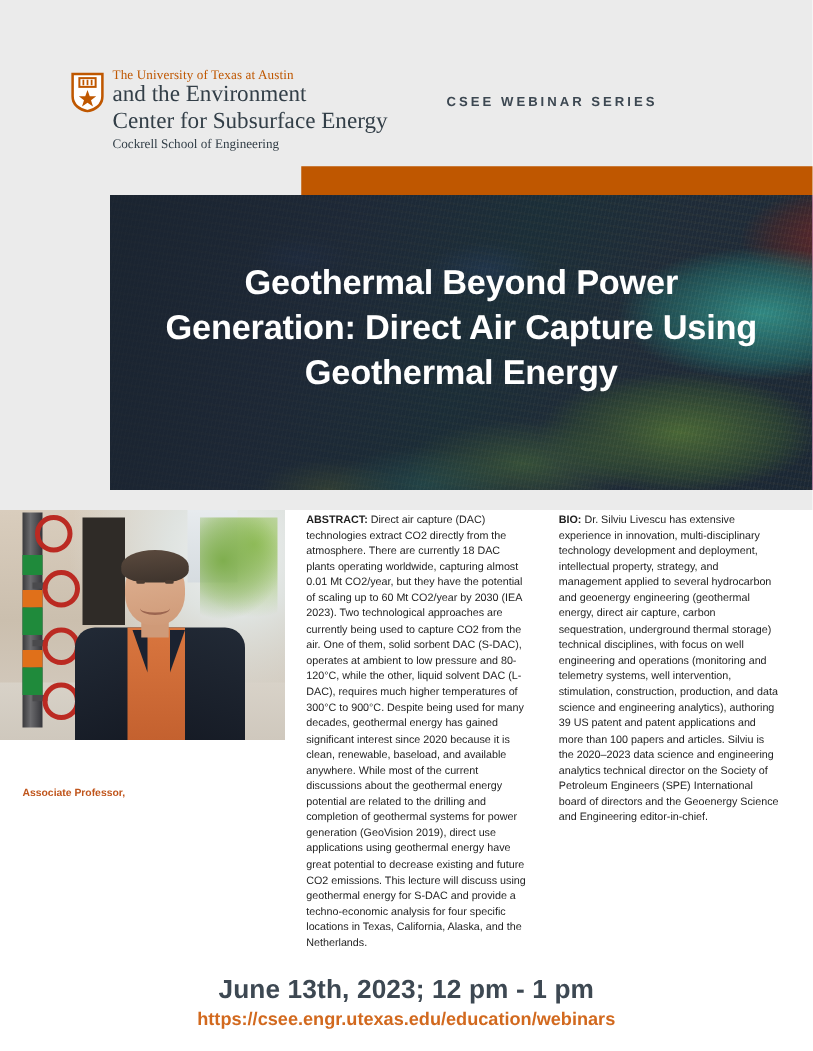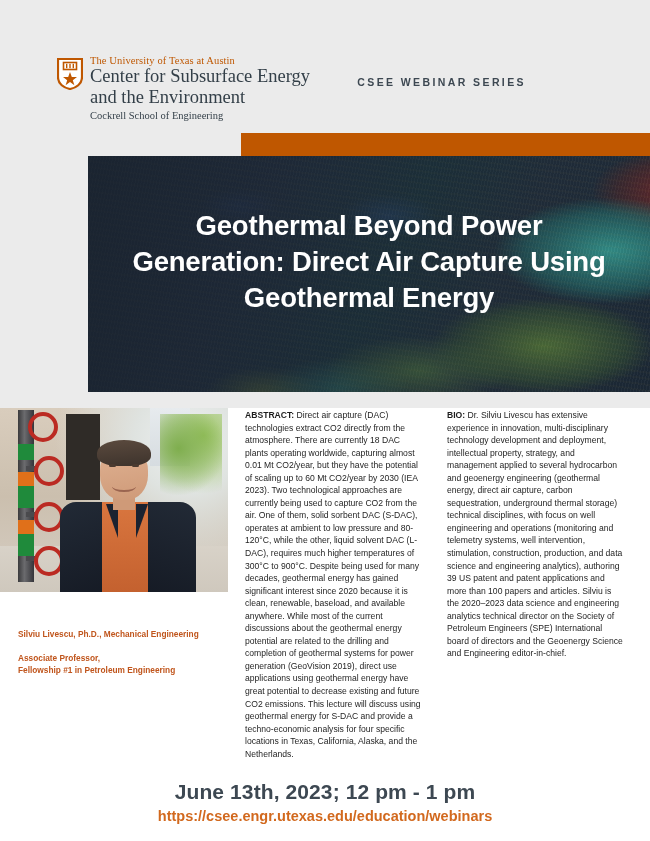--- a/index.html
+++ b/index.html
@@ -334,22 +334,22 @@
       <svg class="ut-shield" viewBox="0 0 26 32">
         <path d="M1 1 H25 V19 C25 26 19 30 13 31 C7 30 1 26 1 19 Z" fill="#ffffff" stroke="#bf5700" stroke-width="2.2"></path>
         <rect x="6.5" y="4.5" width="13" height="7" fill="none" stroke="#bf5700" stroke-width="1.6"></rect>
         <rect x="9" y="5.8" width="1.4" height="4.4" fill="#bf5700"></rect>
         <rect x="12.3" y="5.8" width="1.4" height="4.4" fill="#bf5700"></rect>
         <rect x="15.6" y="5.8" width="1.4" height="4.4" fill="#bf5700"></rect>
         <path d="M13 14 L14.8 19 H20 L15.8 22.2 L17.4 27.2 L13 24.1 L8.6 27.2 L10.2 22.2 L6 19 H11.2 Z" fill="#bf5700"></path>
       </svg>
       <div class="logo-text">
         <div class="logo-line1">The University of Texas at Austin</div>
+        <div class="logo-line2">and the Environment</div>
         <div class="logo-line2">Center for Subsurface Energy</div>
-        <div class="logo-line2">and the Environment</div>
         <div class="logo-line3">Cockrell School of Engineering</div>
       </div>
     </div>
     <div class="series-label">CSEE WEBINAR SERIES</div>
   </div>
 
   <div class="orange-bar"></div>
 
   <div class="hero">
     <div class="hero-art"></div>
@@ -395,21 +395,19 @@
 
   <div class="col col-abstract">
     <b>ABSTRACT:</b><span> Direct air capture (DAC) technologies extract CO2 directly from the atmosphere. There are currently 18 DAC plants operating worldwide, capturing almost 0.01 Mt CO2/year, but they have the potential of scaling up to 60 Mt CO2/year by 2030 (IEA 2023). Two technological approaches are currently being used to capture CO2 from the air. One of them, solid sorbent DAC (S-DAC), operates at ambient to low pressure and 80-120°C, while the other, liquid solvent DAC (L-DAC), requires much higher temperatures of 300°C to 900°C. Despite being used for many decades, geothermal energy has gained significant interest since 2020 because it is clean, renewable, baseload, and available anywhere. While most of the current discussions about the geothermal energy potential are related to the drilling and completion of geothermal systems for power generation (GeoVision 2019), direct use applications using geothermal energy have great potential to decrease existing and future CO2 emissions. This lecture will discuss using geothermal energy for S-DAC and provide a techno-economic analysis for four specific locations in Texas, California, Alaska, and the Netherlands.</span>
   </div>
 
   <div class="col col-bio">
     <b>BIO:</b><span> Dr. Silviu Livescu has extensive experience in innovation, multi-disciplinary technology development and deployment, intellectual property, strategy, and management applied to several hydrocarbon and geoenergy engineering (geothermal energy, direct air capture, carbon sequestration, underground thermal storage) technical disciplines, with focus on well engineering and operations (monitoring and telemetry systems, well intervention, stimulation, construction, production, and data science and engineering analytics), authoring 39 US patent and patent applications and more than 100 papers and articles. Silviu is the 2020–2023 data science and engineering analytics technical director on the Society of Petroleum Engineers (SPE) International board of directors and the Geoenergy Science and Engineering editor-in-chief.</span>
   </div>
 
   <div class="speaker">
-    <div class="speaker-name">Silviu Livescu, Ph.D., Mechanical Engineering</div>
     <div>Associate Professor,</div>
-    <div>Fellowship #1 in Petroleum Engineering</div>
   </div>
 
   <div class="footer-date">June 13th, 2023; 12 pm - 1 pm</div>
   <a class="footer-url" href="#" style="text-decoration:none;">https://csee.engr.utexas.edu/education/webinars</a>
 
 </div>
 
 </body></html>

